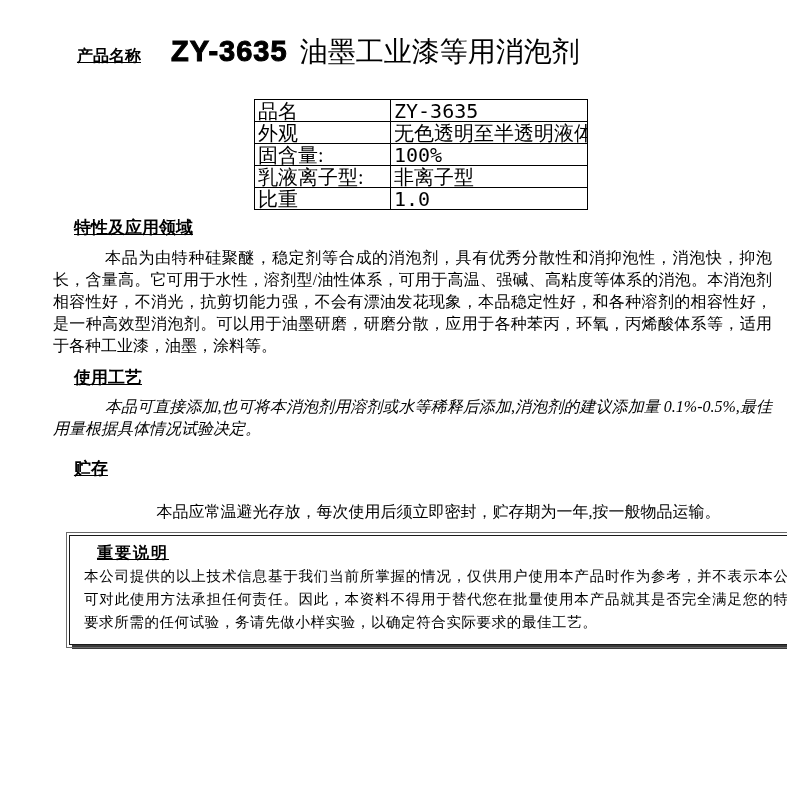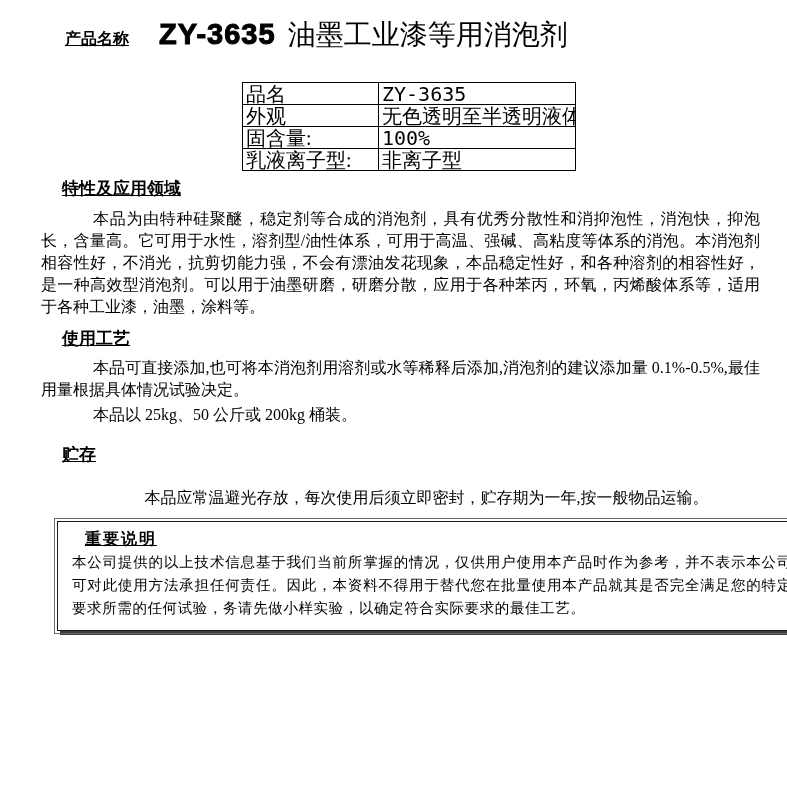--- a/index.html
+++ b/index.html
@@ -3,21 +3,21 @@
 <meta charset="utf-8">
 <style>
   * { box-sizing: border-box; }
   html, body { margin: 0; padding: 0; }
   body {
     width: 787px; height: 804px;
     background: #ffffff; color: #000;
     font-family: "Liberation Serif", "DejaVu Serif", serif;
     overflow: hidden;
   }
-  .doc { padding: 16px 27px 0 41px; width: 787px; }
+  .doc { padding: 16px 27px 0 53px; width: 787px; margin-top: 17px; }
 
   
   .header { display: flex; align-items: baseline; margin-left: 24px; }
   .product-label {
     font-size: 16px; font-weight: bold;
     text-decoration: underline; white-space: nowrap;
   }
   .product-title-wrap { margin-left: 30px; white-space: nowrap; text-align: right; }
   .product-code {
     font-family: "Liberation Sans", "DejaVu Sans", sans-serif;
@@ -49,21 +49,21 @@
   }
   td.spec-label { width: 136px; }
   td.spec-value { width: 197px; font-family: "DejaVu Sans Mono", monospace; font-size: 15px; }
 
   
   .para {
     margin: 0; font-size: 16px; line-height: 22px;
     text-align: justify; text-indent: 52px; width: 719px;
   }
   .p-feat  { margin-top: 9px; }
-  .p-usage { margin-top: 8px; }
+  .p-usage { margin-top: 8px; font-style: italic; }
   .p-pack  { margin-top: 3px; text-align: left; }
   .p-store { margin-top: 22px; text-align: center; }
 
   
   .notice-box {
     margin: 12px 0 0 16px; width: 750px;
     border: 1.5px solid #1a1a1a;
     outline: 1px solid #6b6b6b; outline-offset: 2px;
     box-shadow: 3px 4px 0 #3a3a3a;
     padding: 6px 14px 9px 14px;
@@ -104,34 +104,37 @@
         <td class="spec-value">无色透明至半透明液体</td>
       </tr>
       <tr>
         <td class="spec-label">固含量:</td>
         <td class="spec-value">100%</td>
       </tr>
       <tr>
         <td class="spec-label">乳液离子型:</td>
         <td class="spec-value">非离子型</td>
       </tr>
+      <tr>
+        <td class="spec-label">比重</td>
+        <td class="spec-value">1.0</td>
+      </tr>
     </tbody>
   </table>
 
   <div class="sec-head h-feat">
     <span>特性及应用领域</span>
   </div>
   <p class="para p-feat">本品为由特种硅聚醚，稳定剂等合成的消泡剂，具有优秀分散性和消抑泡性，消泡快，抑泡长，含量高。它可用于水性，溶剂型/油性体系，可用于高温、强碱、高粘度等体系的消泡。本消泡剂相容性好，不消光，抗剪切能力强，不会有漂油发花现象，本品稳定性好，和各种溶剂的相容性好，是一种高效型消泡剂。可以用于油墨研磨，研磨分散，应用于各种苯丙，环氧，丙烯酸体系等，适用于各种工业漆，油墨，涂料等。</p>
 
   <div class="sec-head h-usage">
     <span>使用工艺</span>
   </div>
   <p class="para p-usage">本品可直接添加,也可将本消泡剂用溶剂或水等稀释后添加,消泡剂的建议添加量 0.1%-0.5%,最佳用量根据具体情况试验决定。</p>
 
-  <p class="para p-pack">本品以 25kg、50 公斤或 200kg 桶装。</p>
 
   <div class="sec-head h-store">
     <span>贮存</span>
   </div>
   <p class="para p-store">本品应常温避光存放，每次使用后须立即密封，贮存期为一年,按一般物品运输。</p>
 
   <div class="notice-box">
     <div class="notice-head">
       <span>重要说明</span>
     </div>

